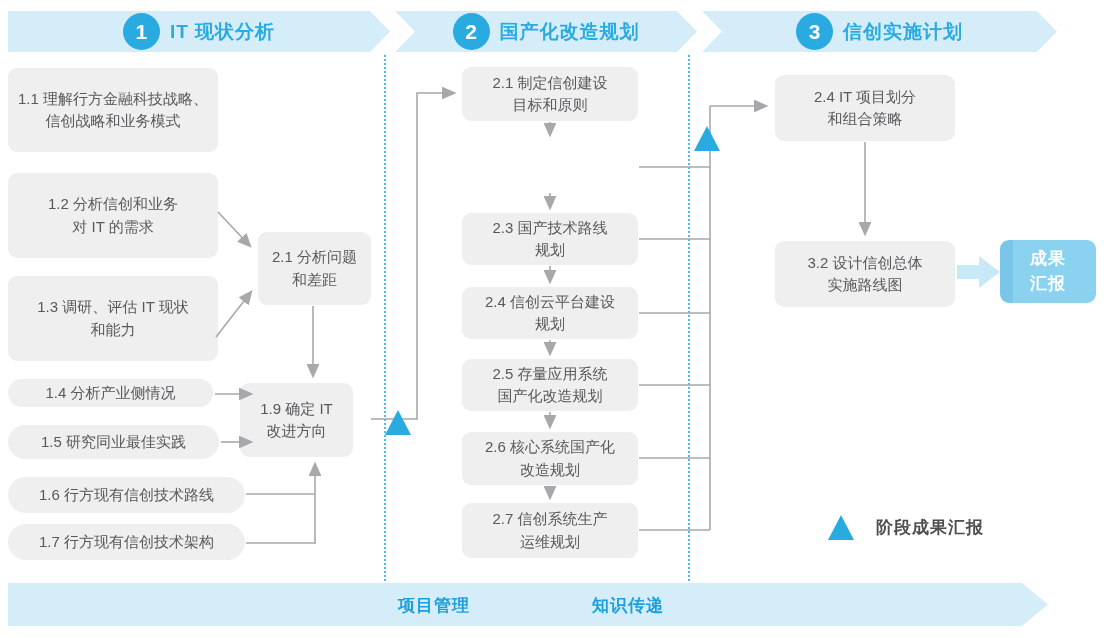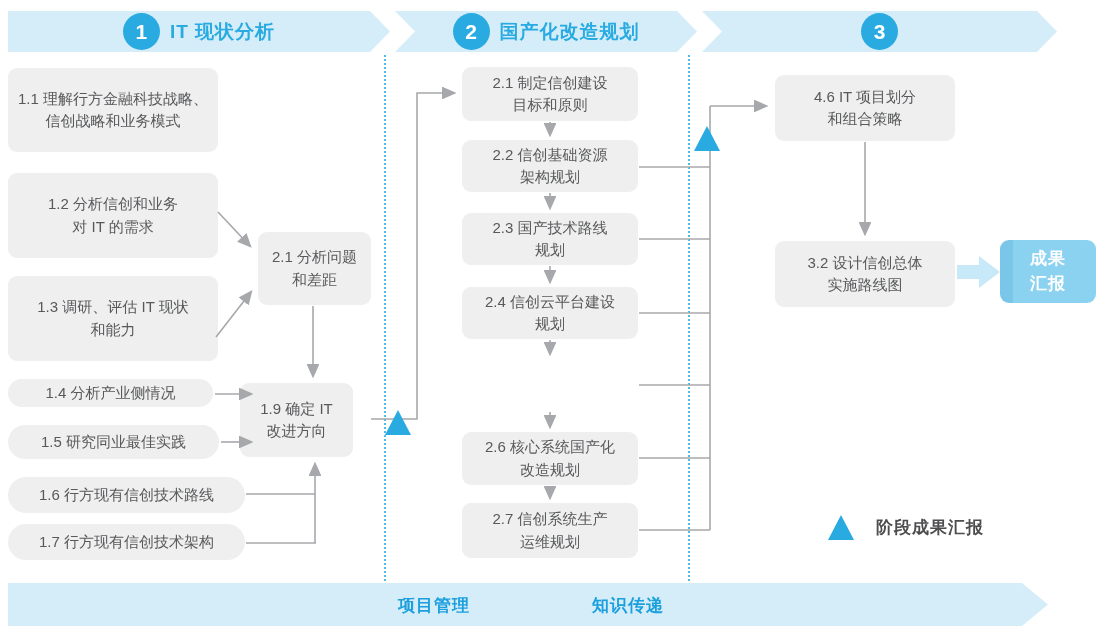--- a/index.html
+++ b/index.html
@@ -91,20 +91,21 @@
   <div class="banner banner1 point">
     <span class="phase-num">1</span>
     <span class="phase-title">IT 现状分析</span>
   </div>
   <div class="banner banner2 notch">
     <span class="phase-num">2</span>
     <span class="phase-title">国产化改造规划</span>
   </div>
   <div class="banner banner3 notch">
     <span class="phase-num">3</span>
+    <span class="phase-title">信创实施计划</span>
   </div>
 
   <div class="dotline dot1"></div>
   <div class="dotline dot2"></div>
 
   <div class="box b11">1.1 理解行方金融科技战略、
 信创战略和业务模式</div>
   <div class="box b12">1.2 分析信创和业务
 对 IT 的需求</div>
   <div class="box b13">1.3 调研、评估 IT 现状
@@ -113,32 +114,32 @@
   <div class="box pill b15">1.5 研究同业最佳实践</div>
   <div class="box pill b16">1.6 行方现有信创技术路线</div>
   <div class="box pill b17">1.7 行方现有信创技术架构</div>
   <div class="box b18">2.1 分析问题
 和差距</div>
   <div class="box b19">1.9 确定 IT
 改进方向</div>
 
   <div class="box b21">2.1 制定信创建设
 目标和原则</div>
-  <div class="box b22">2.2 信创基础资源
-架构规划</div>
   <div class="box b23">2.3 国产技术路线
 规划</div>
   <div class="box b24">2.4 信创云平台建设
 规划</div>
+  <div class="box b25">2.5 存量应用系统
+国产化改造规划</div>
   <div class="box b26">2.6 核心系统国产化
 改造规划</div>
   <div class="box b27">2.7 信创系统生产
 运维规划</div>
 
-  <div class="box b31">4.6 IT 项目划分
+  <div class="box b31">2.4 IT 项目划分
 和组合策略</div>
   <div class="box b32">3.2 设计信创总体
 实施路线图</div>
   <div class="report-box">成果
 汇报</div>
 
   <svg class="overlay" width="1115" height="638">
     <defs>
       <marker id="ah" markerWidth="9" markerHeight="8" refX="7.5" refY="4" orient="auto">
         <path d="M0,0 L9,4 L0,8 z" fill="#a6a8ab"></path>

